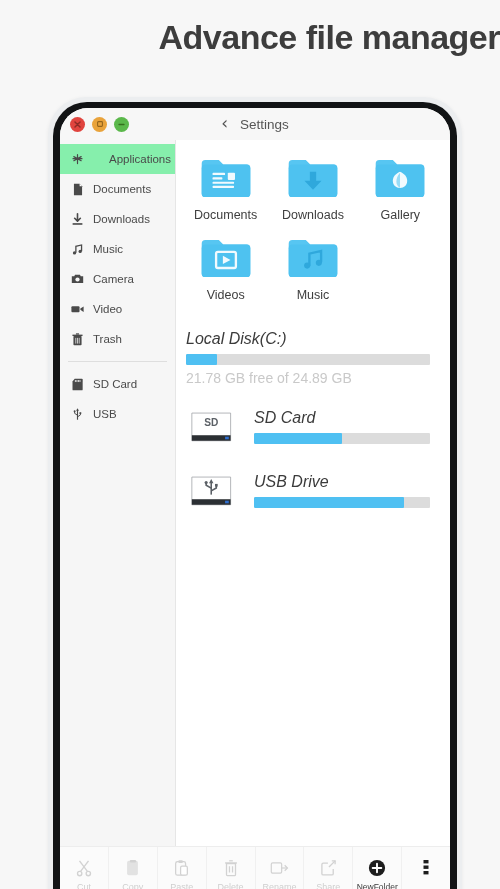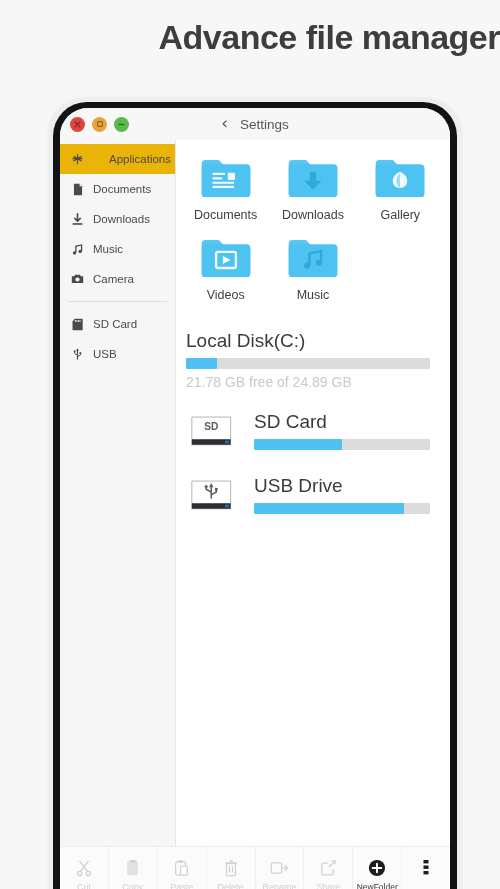--- a/index.html
+++ b/index.html
@@ -95,21 +95,21 @@
     flex: none;
   }
   .side-item {
     display: flex; align-items: center;
     gap: 9px;
     height: 30px;
     padding-left: 11px;
     font-size: 11.5px;
     color: #4a4a4a;
   }
-  .side-item.selected { background: #eab308; gap: 25px; }
+  .side-item.selected { background: #86efac; gap: 25px; }
   .side-ico {
     width: 13px; height: 13px;
     display: flex; align-items: center; justify-content: center;
     color: #4a4a4a;
     flex: none;
   }
   .side-ico svg { display: block; fill: #4a4a4a; }
   .side-divider {
     height: 1px; background: #dedede;
     margin: 7px 8px 7px 8px;
@@ -143,23 +143,24 @@
   .storage-list { margin-top: 14px; }
   .storage-row {
     display: flex;
     align-items: center;
     gap: 12px;
     padding: 8px 8px 8px 4px;
   }
   .drive-ico { width: 56px; height: 48px; flex: none; }
   .storage-info { flex: 1; min-width: 0; padding-right: 6px; }
   .storage-name {
-    font-size: 19px;
+    font-size: 16px;
     color: #3b3b3b;
     margin-bottom: 6px;
+    font-style: italic;
   }
   .bar-track {
     height: 11px;
     background: #dcdcdc;
     border-radius: 1px;
     overflow: hidden;
   }
   .bar-fill {
     height: 100%;
     background: #4fc0f2;
@@ -276,21 +277,41 @@
         <div class="side-item">
           <span class="side-ico">
             <svg width="13" height="12" viewBox="0 0 16 14">
                   <path d="M1 3.5 h3 l1-1.8 h6 l1 1.8 h3 v8.5 h-14 z" fill="#4a4a4a"></path>
                   <circle cx="8" cy="7.6" r="2.6" fill="#f6f6f6"></circle>
                 </svg>
           </span>
           <span>Camera</span>
         </div>
 
-
+        <div class="side-item">
+          <span class="side-ico">
+            <svg width="13" height="10" viewBox="0 0 16 11">
+                  <rect x="0.5" y="2" width="10" height="7.5" rx="1.2" fill="#4a4a4a"></rect>
+                  <path d="M11.5 5 L15.5 2.3 V9.2 L11.5 6.5 z" fill="#4a4a4a"></path>
+                </svg>
+          </span>
+          <span>Video</span>
+        </div>
+
+        <div class="side-item">
+          <span class="side-ico">
+            <svg width="11" height="13" viewBox="0 0 13 16">
+                  <rect x="1.5" y="3.6" width="10" height="11.4" rx="1" fill="#4a4a4a"></rect>
+                  <rect x="0.3" y="2" width="12.4" height="1.7" fill="#4a4a4a"></rect>
+                  <rect x="4.6" y="0.4" width="3.8" height="1.6" fill="#4a4a4a"></rect>
+                  <path d="M4.4 6 v7 M6.5 6 v7 M8.6 6 v7" stroke="#f6f6f6" stroke-width="0.9"></path>
+                </svg>
+          </span>
+          <span>Trash</span>
+        </div>
 
         <div class="side-divider"></div>
 
 
         <div class="side-item">
           <span class="side-ico">
             <svg width="11" height="13" viewBox="0 0 13 15">
                   <path d="M3.2 0.6 h8.4 a1 1 0 0 1 1 1 v11.8 a1 1 0 0 1 -1 1 h-10 a1 1 0 0 1 -1 -1 V4 z" fill="#4a4a4a"></path>
                   <path d="M4 2.2 v2.4 M5.8 2.2 v2.4 M7.6 2.2 v2.4 M9.4 2.2 v2.4" stroke="#f6f6f6" stroke-width="1"></path>
                 </svg>

